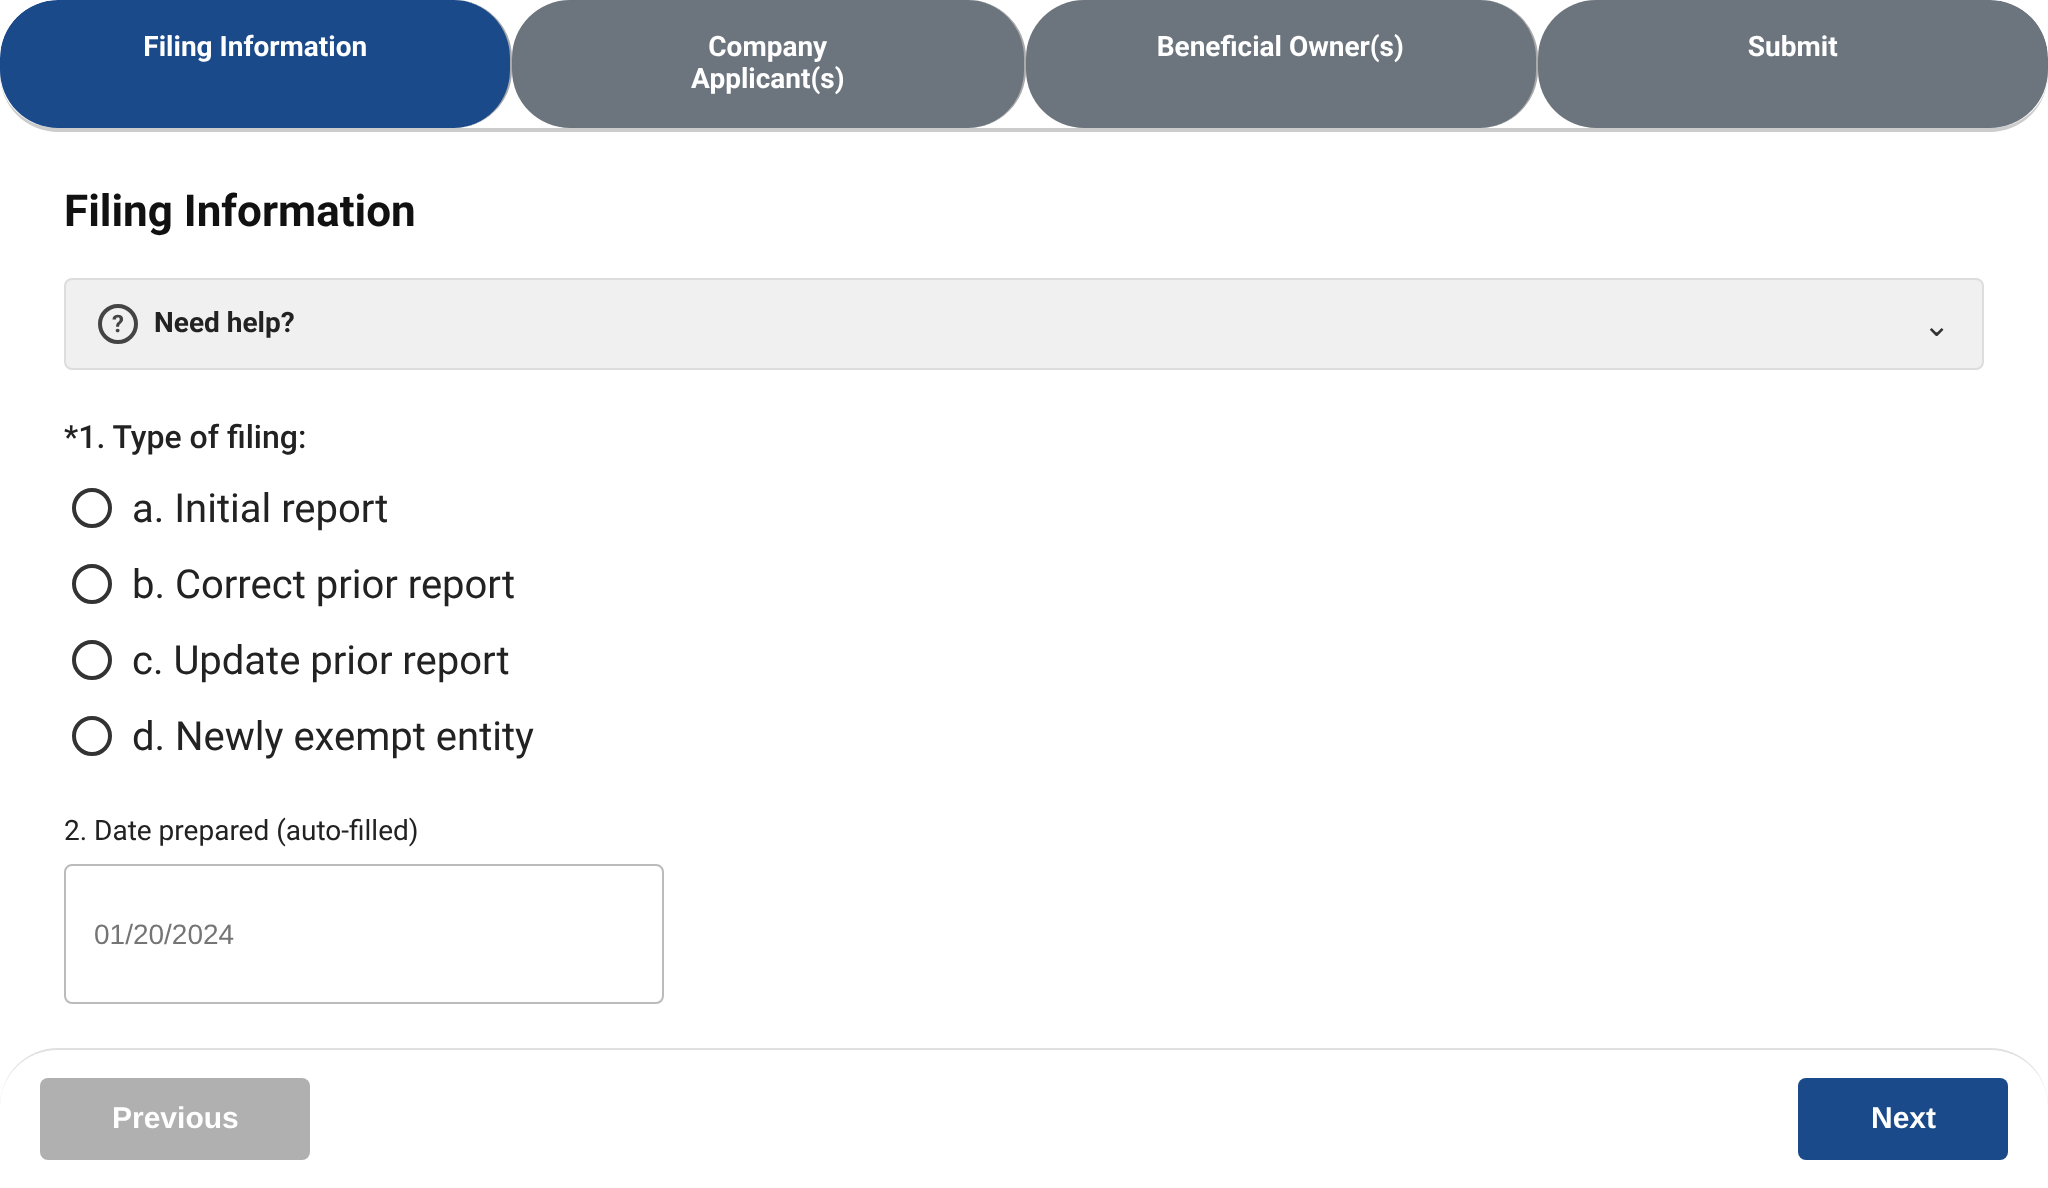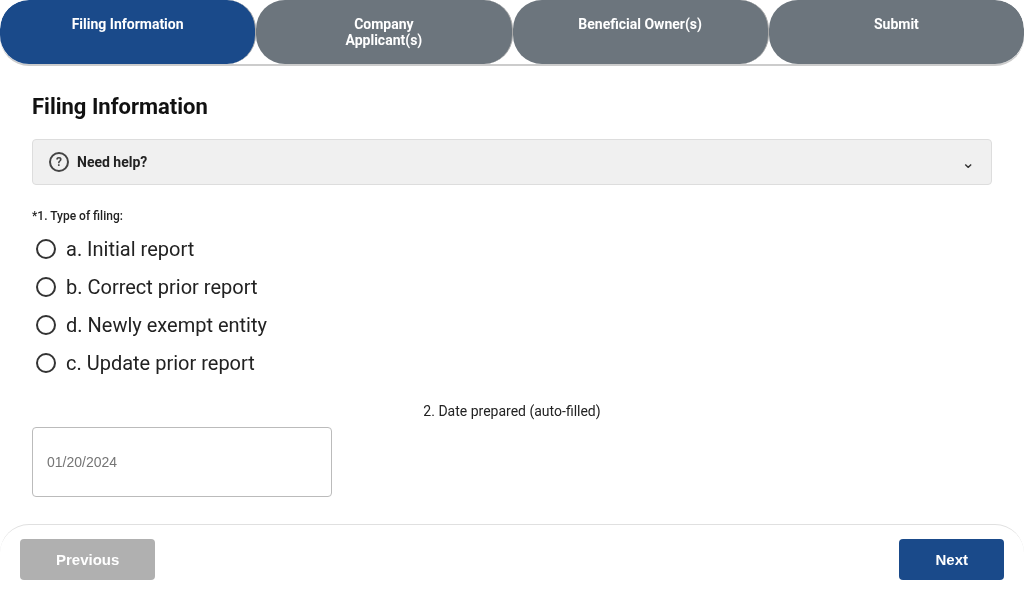--- a/index.html
+++ b/index.html
@@ -98,21 +98,21 @@
       flex-shrink: 0;
     }
 
     .chevron-down {
       font-size: 16px;
       color: #333;
     }
 
     
     .field-label {
-      font-size: 12px;
+      font-size: 16px;
       font-weight: 500;
       margin-bottom: 14px;
       color: #222;
     }
 
     .radio-group {
       display: flex;
       flex-direction: column;
       gap: 14px;
       margin-bottom: 28px;
@@ -142,21 +142,20 @@
 
     
     .date-section {
       margin-bottom: 20px;
     }
 
     .date-label {
       font-size: 14px;
       margin-bottom: 8px;
       color: #222;
-      text-align: center;
     }
 
     .date-input {
       width: 300px;
       padding: 26px 14px;
       border: 1px solid #bbb;
       border-radius: 4px;
       font-size: 14px;
       color: #888;
       background: #fff;
@@ -236,26 +235,26 @@
       <span class="radio-label">a. Initial report</span>
     </label>
 
     <label class="radio-item">
       <div class="radio-circle"></div>
       <span class="radio-label">b. Correct prior report</span>
     </label>
 
     <label class="radio-item">
       <div class="radio-circle"></div>
+      <span class="radio-label">c. Update prior report</span>
+    </label>
+
+    <label class="radio-item">
+      <div class="radio-circle"></div>
       <span class="radio-label">d. Newly exempt entity</span>
-    </label>
-
-    <label class="radio-item">
-      <div class="radio-circle"></div>
-      <span class="radio-label">c. Update prior report</span>
     </label>
 
   </div>
 
   <div class="date-section">
     <div class="date-label">2. Date prepared (auto-filled)</div>
     <input type="text" class="date-input" readonly="" placeholder="01/20/2024" style="">
   </div>
 
 </div>

